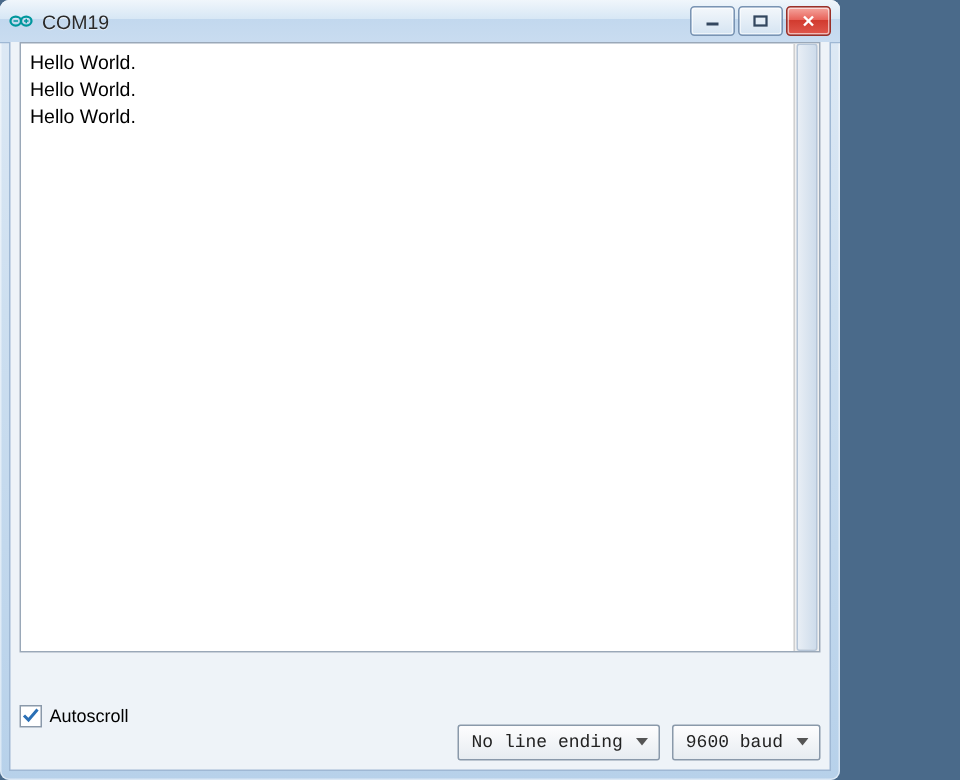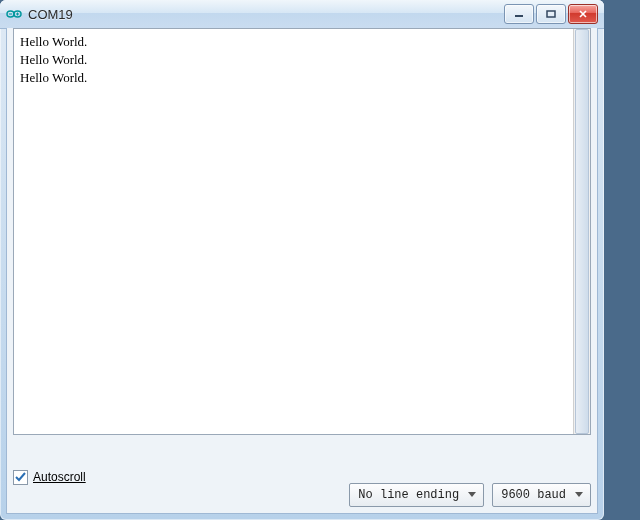--- a/index.html
+++ b/index.html
@@ -8,21 +8,21 @@
     width: 640px;
     height: 520px;
     overflow: hidden;
     font-family: "Tahoma", "Segoe UI", sans-serif;
     font-size: 12px;
     background: #4a6a8a;
   }
   .window {
     position: absolute;
     top: 0; left: 0;
-    width: 604px;
+    width: 560px;
     height: 520px;
     border-radius: 6px;
     background: linear-gradient(to bottom, #dfeaf5 0%, #cddff0 40%, #b7d1ea 100%);
     box-shadow: inset 0 0 0 1px rgba(255,255,255,0.5);
     box-sizing: border-box;
   }
   .titlebar {
     height: 28px;
     display: flex;
     align-items: center;
@@ -122,21 +122,21 @@
     margin: 0 6px 6px 6px;
     border: 1px solid #9aa8b8;
     background: #fff;
     position: relative;
     overflow: hidden;
   }
   .console {
     position: absolute;
     top:0; left:0; right:16px; bottom:0;
     padding: 4px 6px;
-    font-family: Liberation Serif, serif;
+    font-family: Liberation Sans, sans-serif;
     font-size: 13px;
     line-height: 18px;
     white-space: pre;
     color: #000;
     overflow: hidden;
   }
   .vscroll {
     position: absolute;
     top:0; right:0; bottom:0;
     width: 16px;
@@ -155,21 +155,20 @@
   .bottomrow {
     display: flex;
     align-items: center;
     padding: 6px;
     gap: 8px;
   }
   .checkbox {
     display: inline-flex;
     align-items: center;
     gap: 5px;
-    text-decoration: underline;
   }
   .checkbox .box {
     width: 13px;
     height: 13px;
     background: #fff;
     border: 1px solid #8a99aa;
     display: inline-flex;
     align-items: center;
     justify-content: center;
   }

